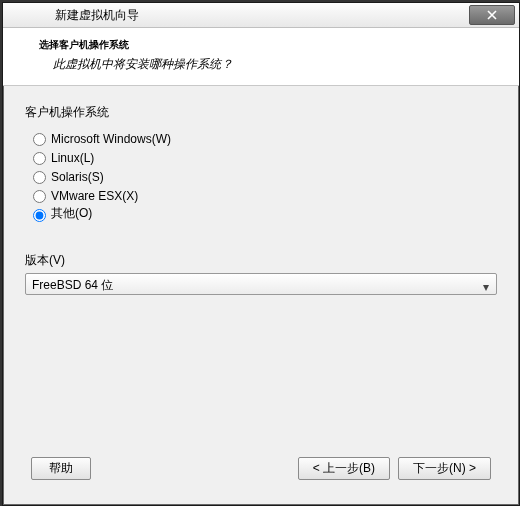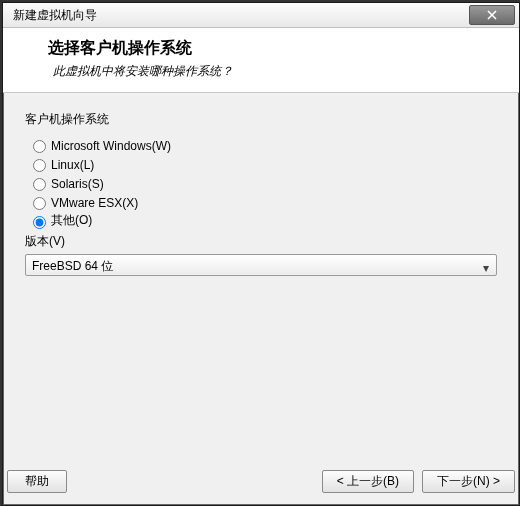--- a/index.html
+++ b/index.html
@@ -1,33 +1,33 @@
 <!DOCTYPE html>
 <html><head>
 <meta charset="utf-8">
 <style>
   html,body{margin:0;padding:0;font-family:"Microsoft YaHei","SimSun",Arial,sans-serif;font-size:12px;background:#333;}
   .window{width:516px;height:502px;margin:2px;background:#f0f0f0;border:1px solid #1a1a1a;box-shadow:0 0 0 1px #666 inset;position:relative;display:flex;flex-direction:column;}
   .titlebar{height:24px;background:linear-gradient(#fdfdfd,#e8e8e8);display:flex;align-items:center;justify-content:space-between;border-bottom:1px solid #c0c0c0;}
-  .title-text{padding-left:10px;color:#000;}
+  .title-text{padding-left:16px;color:#000;margin-left:36px;}
   .close-btn{width:44px;height:18px;margin-right:4px;background:linear-gradient(#9a9a9a,#6b6b6b);border:1px solid #555;border-radius:2px;display:flex;align-items:center;justify-content:center;color:#fff;font-weight:bold;cursor:pointer;}
   .close-btn svg{display:block;}
   .header{background:#fff;padding:10px 0 12px 0;border-bottom:1px solid #c8c8c8;}
-  .header-title{font-weight:bold;padding-left:45px;font-size:16px;}
+  .header-title{font-weight:bold;padding-left:36px;font-size:10px;}
   .header-sub{padding-left:50px;margin-top:4px;font-style:italic;}
   .content{flex:1;padding:18px 22px 0 22px;}
   .section-label{margin-bottom:6px;}
   .radio-group{padding-left:8px;}
   .radio-row{display:flex;align-items:flex-end;height:19px;}
   .radio-row input{margin:0 5px 0 0;}
   .radio-row label{cursor:pointer;}
-  .version-label{margin-top:4px;margin-bottom:4px;}
+  .version-label{margin-top:30px;margin-bottom:4px;}
   .combo{width:100%;height:22px;border:1px solid #999;background:linear-gradient(#fff,#ececec);display:flex;align-items:flex-end;justify-content:space-between;padding:0 3px 0 6px;box-sizing:border-box;cursor:pointer;border-radius:2px;}
   .combo-arrow{width:14px;text-align:center;color:#444;}
-  .footer{height:48px;border-top:0;display:flex;align-items:center;padding:0 4px;gap:8px;}
+  .footer{height:48px;border-top:0;display:flex;align-items:flex-start;padding:0 28px;gap:8px;}
   .btn{height:23px;border:1px solid #8a8a8a;background:linear-gradient(#fdfdfd,#e2e2e2);border-radius:2px;padding:0 14px;display:flex;align-items:center;justify-content:center;cursor:pointer;min-width:60px;box-sizing:border-box;}
   .spacer{flex:1;}
   .btn.wide{min-width:92px;}
 </style>
 </head>
 <body>
 
 <div class="window">
 
   <div class="titlebar">

